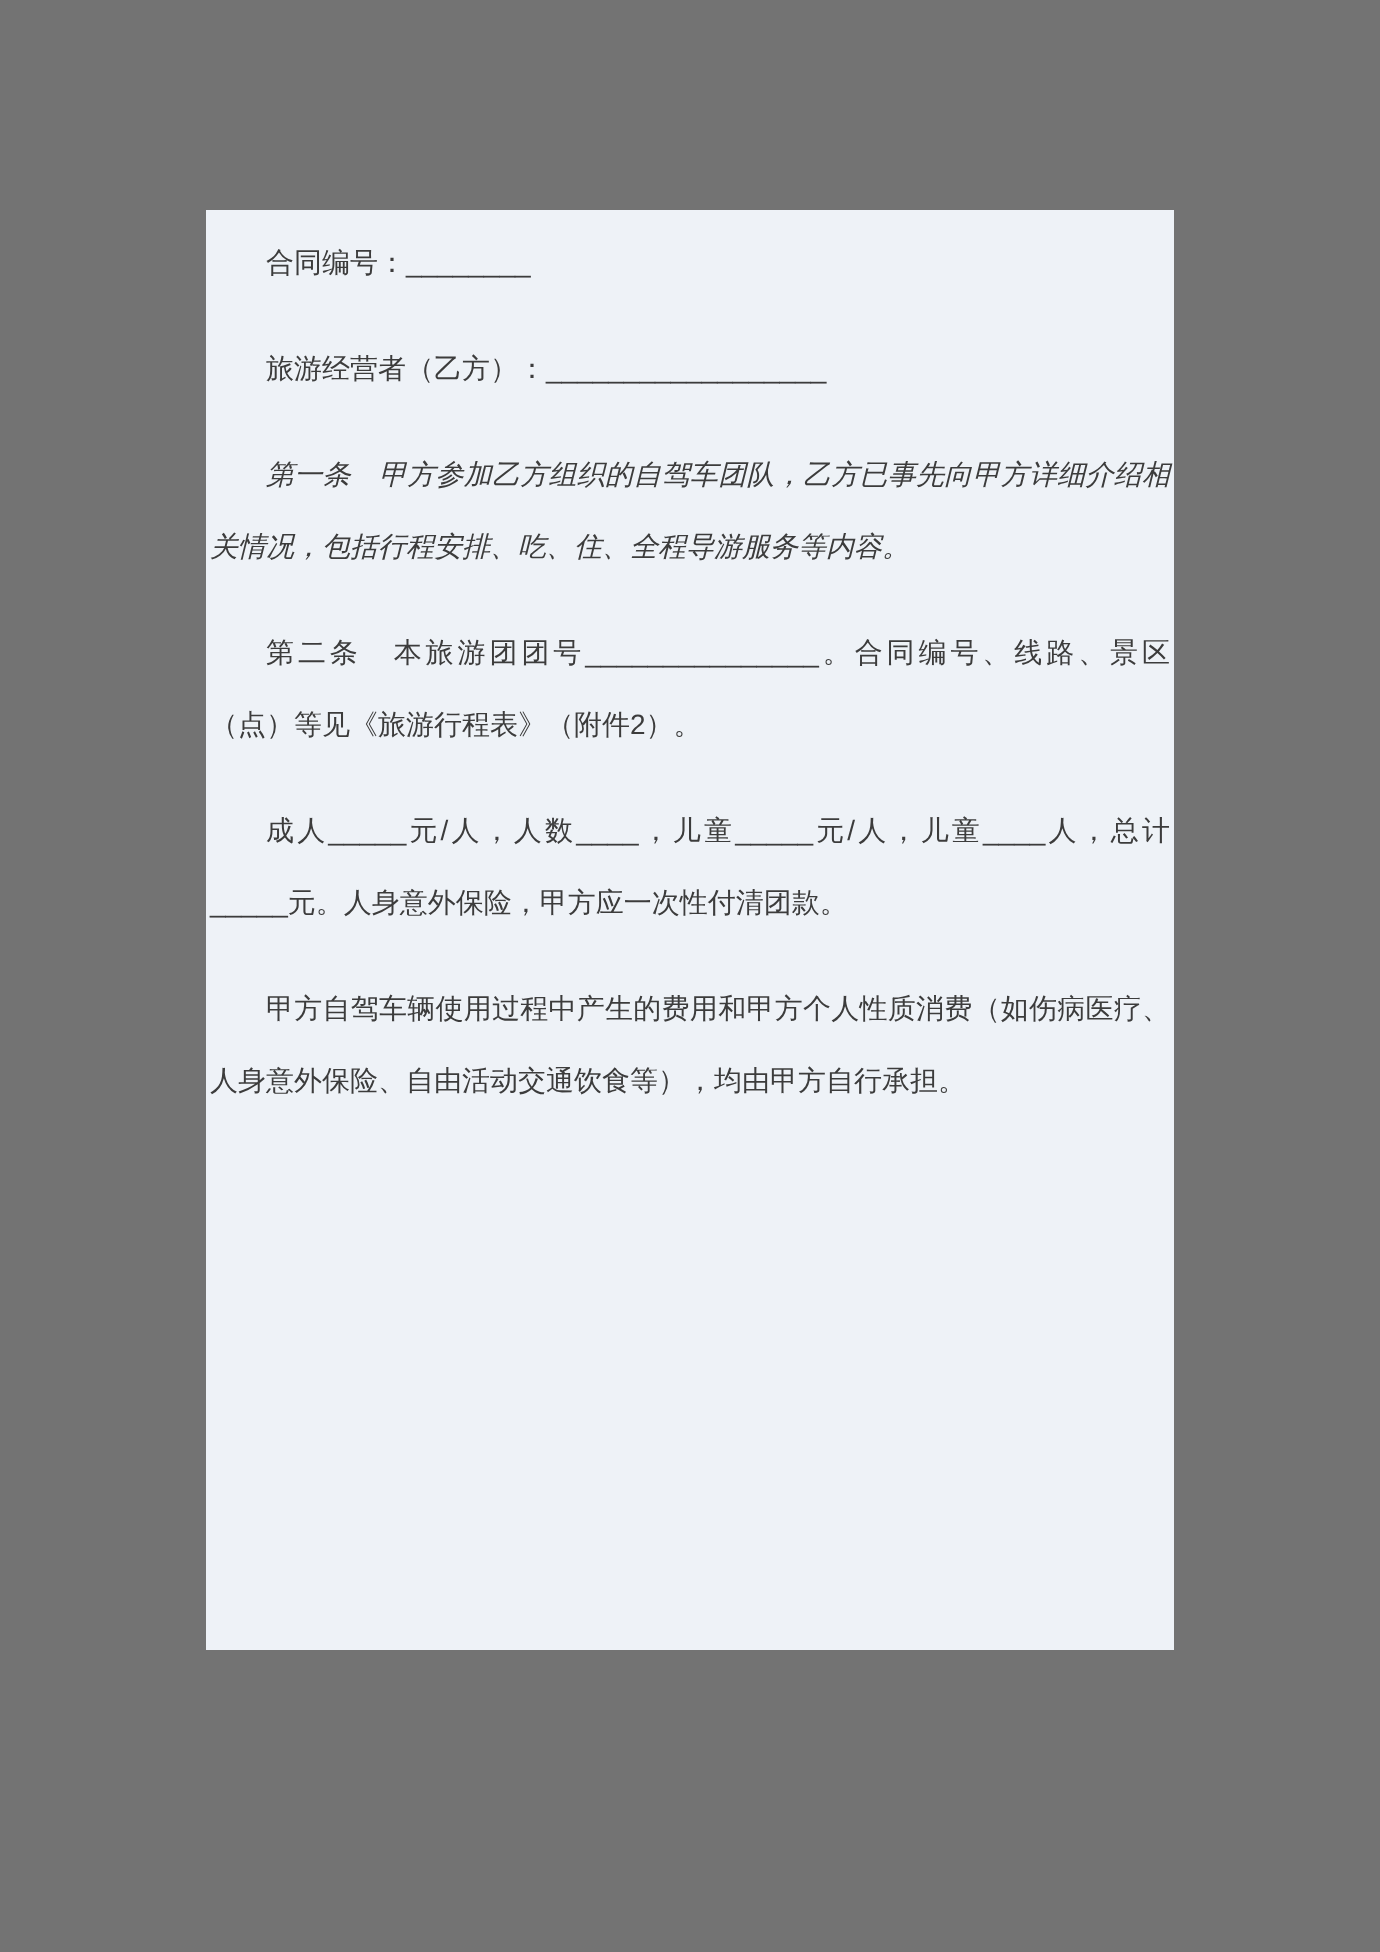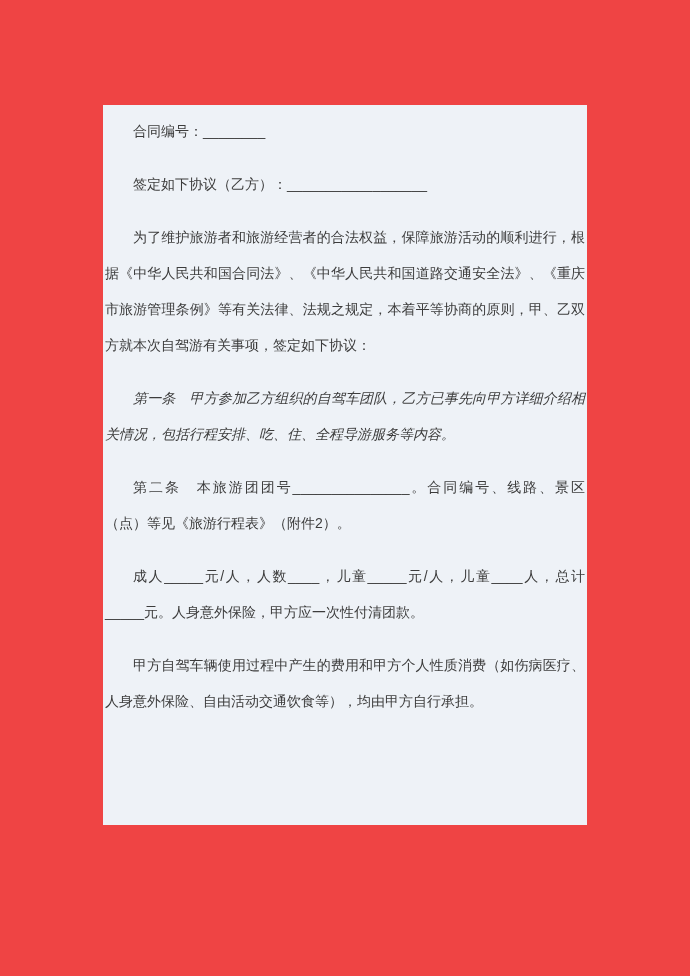--- a/index.html
+++ b/index.html
@@ -7,21 +7,21 @@
     padding: 0;
     width: 690px;
     height: 976px;
     background: #ffffff;
     font-family: "Liberation Sans", sans-serif;
   }
   .page {
     position: relative;
     width: 690px;
     height: 976px;
-    background: #ef4444;
+    background: #737373;
     overflow: hidden;
   }
   .panel {
     position: absolute;
     left: 103px;
     top: 105px;
     width: 480px;
     height: 720px;
     padding: 0 2px;
     background: #eef2f7;
@@ -38,20 +38,19 @@
   .panel p:first-child {
     margin-top: 8px;
   }
 </style>
 </head>
 <body style="background: rgb(255, 255, 255);">
 
 <div class="page">
   <div class="panel" style="background: rgb(238, 242, 247);">
     <p style="color: rgb(60, 60, 60);">合同编号：________</p>
-    <p style="color: rgb(60, 60, 60);">签定如下协议（乙方）：__________________</p>
-    <p style="color: rgb(60, 60, 60);">为了维护旅游者和旅游经营者的合法权益，保障旅游活动的顺利进行，根据《中华人民共和国合同法》、《中华人民共和国道路交通安全法》、《重庆市旅游管理条例》等有关法律、法规之规定，本着平等协商的原则，甲、乙双方就本次自驾游有关事项，签定如下协议：</p>
+    <p style="color: rgb(60, 60, 60);">旅游经营者（乙方）：__________________</p>
     <p style="color: rgb(60, 60, 60); font-style: italic;">第一条　甲方参加乙方组织的自驾车团队，乙方已事先向甲方详细介绍相关情况，包括行程安排、吃、住、全程导游服务等内容。</p>
     <p style="color: rgb(60, 60, 60);">第二条　本旅游团团号_______________。合同编号、线路、景区（点）等见《旅游行程表》（附件2）。</p>
     <p style="color: rgb(60, 60, 60);">成人_____元/人，人数____，儿童_____元/人，儿童____人，总计_____元。人身意外保险，甲方应一次性付清团款。</p>
     <p style="color: rgb(60, 60, 60);">甲方自驾车辆使用过程中产生的费用和甲方个人性质消费（如伤病医疗、人身意外保险、自由活动交通饮食等），均由甲方自行承担。</p>
   </div>
 </div>
 
 </body></html>

